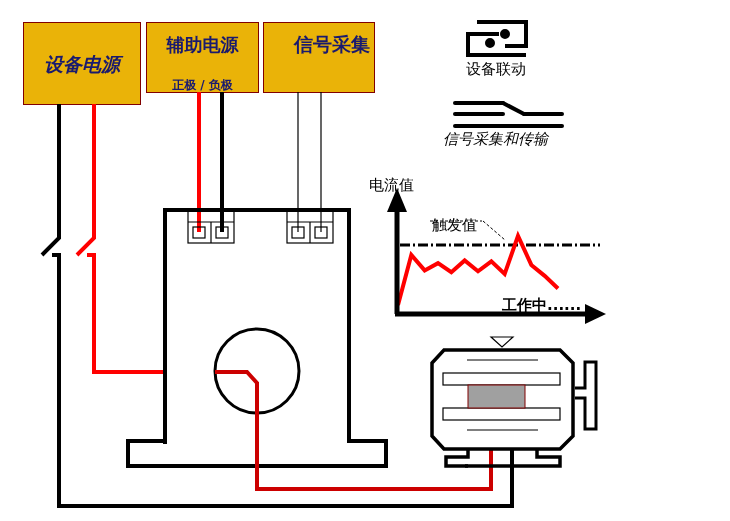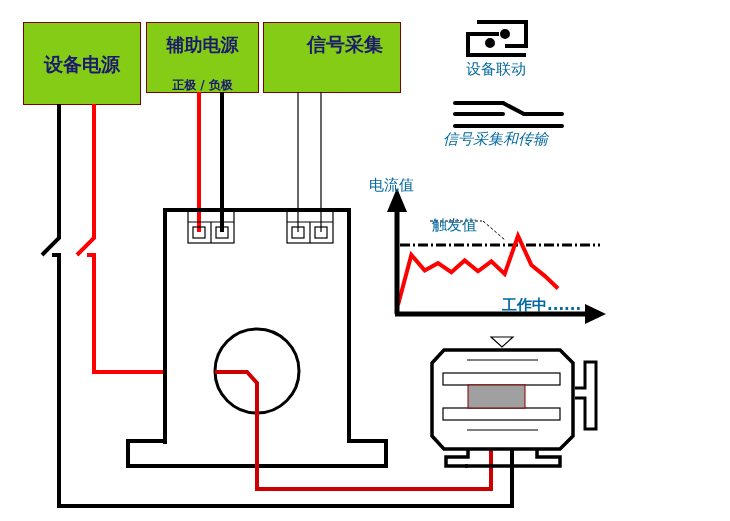--- a/index.html
+++ b/index.html
@@ -1,30 +1,30 @@
 <!DOCTYPE html>
 <html><head>
 <meta charset="utf-8">
 <style>
   html, body { margin:0; padding:0; background:#ffffff; }
   body { width:730px; height:521px; position:relative; overflow:hidden;
          font-family: "DejaVu Sans", sans-serif; }
-  .box { position:absolute; background:#84cc16; border:1.5px solid #800000;
+  .box { position:absolute; background:#eab308; border:1.5px solid #800000;
          box-sizing:border-box; color:#1a1a6e; font-weight:bold; text-align:center; }
   .box .t { display:block; }
   #box-equip { left:23px; top:22px; width:118px; height:83px; }
-  #box-equip .t { font-size:19px; line-height:83px; }
+  #box-equip .t { font-size:19px; line-height:83px;font-style:italic; }
   #box-aux { left:146px; top:22px; width:113px; height:71px; }
   #box-aux .t1 { font-size:18px; margin-top:10px; }
   #box-aux .t2 { font-size:12px; margin-top:20px; }
-  #box-sig { left:263px; top:22px; width:138px; height:71px;padding-left:26px; }
+  #box-sig { left:263px; top:22px; width:112px; height:71px;padding-left:26px; }
   #box-sig .t1 { font-size:19px; margin-top:10px; line-height:22px; }
   #box-sig .t2 { font-size:19px; line-height:22px; }
   svg { position:absolute; left:0; top:0; }
-  .lbl { position:absolute; color:#0369a1; font-size:15px; white-space:nowrap; }
+  .lbl { position:absolute; color:#000000; font-size:15px; white-space:nowrap; }
   #lbl-link { left:466px; top:60px; }
   #lbl-sig { left:443px; top:130px;font-style:italic; }
   #lbl-cur { left:369px; top:176px;text-align:center; }
   #lbl-trig { left:432px; top:216px; }
   #lbl-work { left:502px; top:296px;font-weight:bold; }
 </style>
 </head>
 <body>
 
 <div class="box" id="box-equip">

